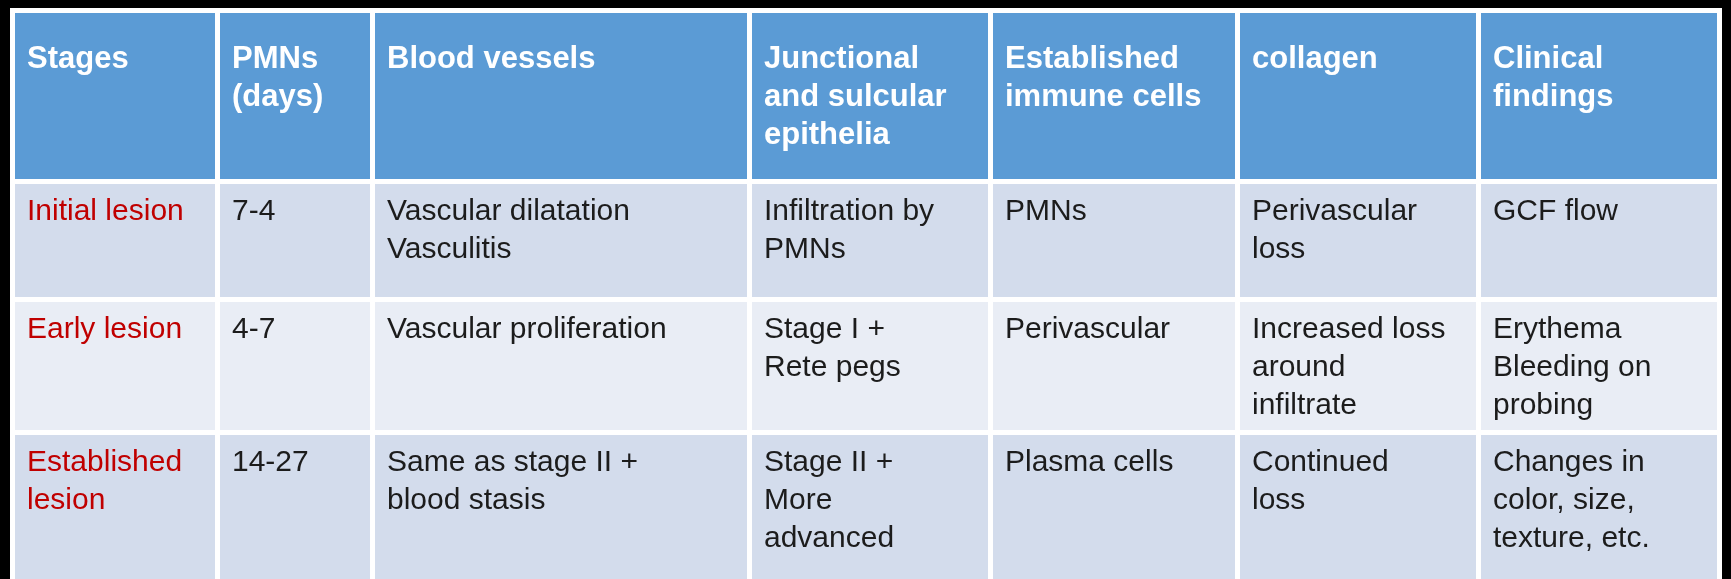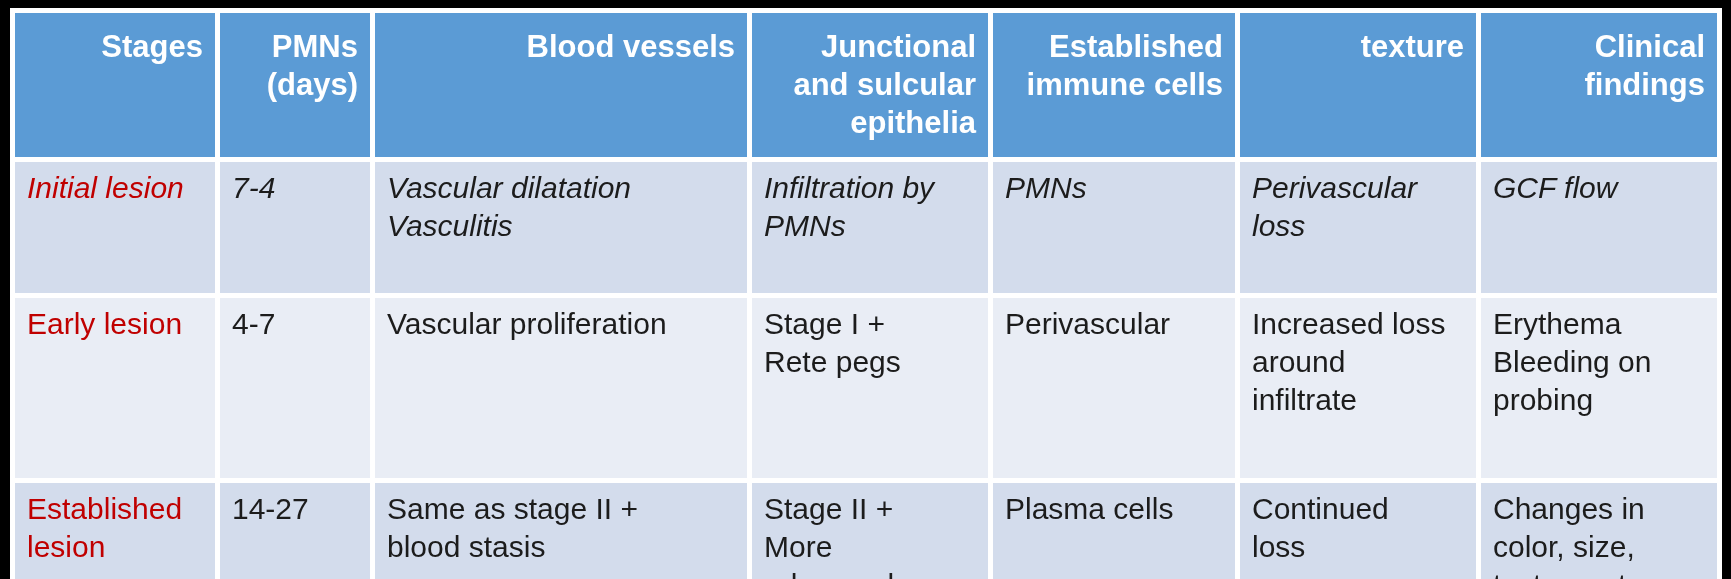--- a/index.html
+++ b/index.html
@@ -21,41 +21,41 @@
     table-layout: fixed;
     border-collapse: separate;
     border-spacing: 5px;
     background: var(--grid, #FFFFFF);
   }
   th {
     background: var(--header_bg, #5B9BD5);
     color: var(--header_text, #FFFFFF);
     font-size: 31px;
     font-weight: bold;
-    text-align: right;
+    text-align: left;
     vertical-align: top;
-    padding: 15px 12px;
+    padding: 26px 12px;
     line-height: 38px;
     white-space: pre-line;
   }
   td {
     background: var(--row_odd_bg, #D3DCEC);
     color: var(--body_text, #1C1C1C);
     font-size: 30px;
     text-align: left;
     vertical-align: top;
     padding: 7px 12px;
     line-height: 38px;
     white-space: pre-line;
   }
   tr.even td { background: var(--row_even_bg, #E9EDF5); }
   td.stage { color: var(--stage_text, #C00000); }
   thead tr { height: 130px; }
-  tbody tr.r1 { height: 131px; font-style: italic; }
-  tbody tr.r2 { height: 180px; margin-left: 23px; }
+  tbody tr.r1 { height: 113px; }
+  tbody tr.r2 { height: 128px; margin-left: 23px; }
   tbody tr.r3 { height: 180px; }
 </style>
 </head>
 <body>
 
 <div class="slide">
   <table class="stages-table">
     <colgroup>
       <col style="width:200px">
       <col style="width:150px">
@@ -69,21 +69,21 @@
       <tr>
         <th>Stages</th>
         <th>PMNs
 (days)</th>
         <th>Blood vessels</th>
         <th>Junctional
 and sulcular
 epithelia</th>
         <th>Established
 immune cells</th>
-        <th>texture</th>
+        <th>collagen</th>
         <th>Clinical
 findings</th>
       </tr>
     </thead>
     <tbody>
       <tr class="r1 odd">
         <td class="stage">Initial lesion</td>
         <td>7-4</td>
         <td>Vascular dilatation
 Vasculitis</td>

